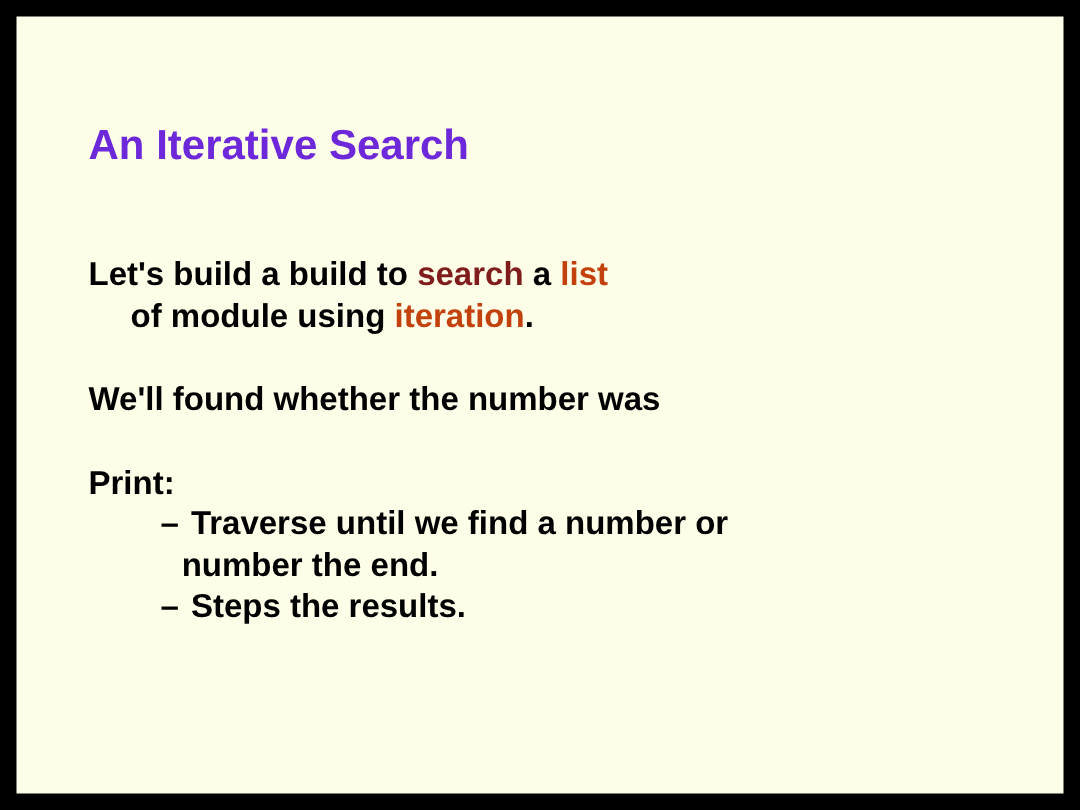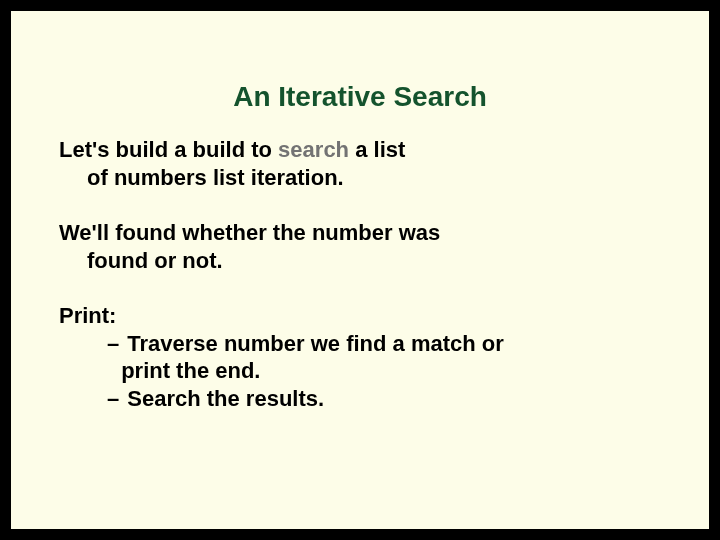--- a/index.html
+++ b/index.html
@@ -14,42 +14,41 @@
       width: 100%;
       height: 100%;
       background: #fdfde8;
       border: 3px solid #000;
       padding: 20px 48px 20px 48px;
       position: relative;
     }
     .title {
       font-size: 28px;
       font-weight: bold;
-      color: #14532d;
-      text-align: center;
+      color: #6d28d9;
       margin-top: 50px;
-      margin-bottom: 23px;
+      margin-bottom: 56px;
     }
     .body {
       color: #000;
       font-size: 22px;
       font-weight: bold;
       line-height: 1.25;
     }
     .para {
       margin-bottom: 28px;
     }
     .indent-cont {
       padding-left: 28px;
     }
     .kw-search {
-      color: #737373;
+      color: #7f1d1d;
     }
     .kw-list, .kw-iteration {
-      color: #000000;
+      color: #c2410c;
     }
     .bullets {
       padding-left: 48px;
     }
     .bullet-line {
       display: flex;
     }
     .dash {
       padding-right: 8px;
     }
@@ -63,41 +62,40 @@
 <div class="slide">
   <div class="title">An Iterative Search</div>
 
   <div class="body">
 
     <div class="para">
       <div>
         <span>Let's build a build to </span><span class="kw-search">search</span><span> a </span><span class="kw-list">list</span>
       </div>
       <div class="indent-cont">
-        <span>of numbers list </span><span class=""><span class="kw-iteration">iteration</span><span>.</span></span>
+        <span>of module using </span><span class=""><span class="kw-iteration">iteration</span><span>.</span></span>
       </div>
     </div>
 
     <div class="para">
       <div>We'll found whether the number was</div>
-      <div class="indent-cont">found or not.</div>
     </div>
 
     <div class="para">
       <div>Print:</div>
       <div class="bullets">
         <div class="bullet-line">
           <span class="dash">–</span>
-          <span class="bullet-text">Traverse number we find a match or</span>
+          <span class="bullet-text">Traverse until we find a number or</span>
         </div>
         <div class="bullet-line">
           <span class="dash">&nbsp;</span>
-          <span class="bullet-text">print the end.</span>
+          <span class="bullet-text">number the end.</span>
         </div>
         <div class="bullet-line">
           <span class="dash">–</span>
-          <span class="bullet-text">Search the results.</span>
+          <span class="bullet-text">Steps the results.</span>
         </div>
       </div>
     </div>
 
   </div>
 </div>
 
 </body></html>

